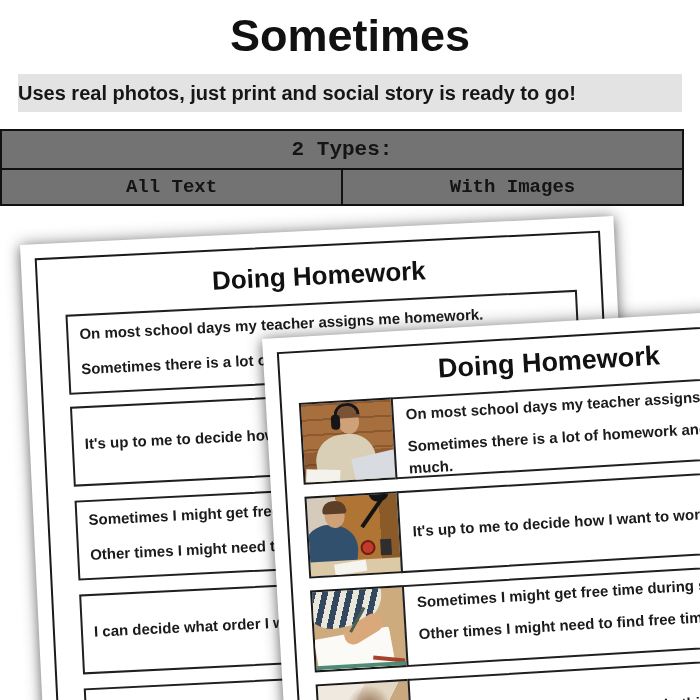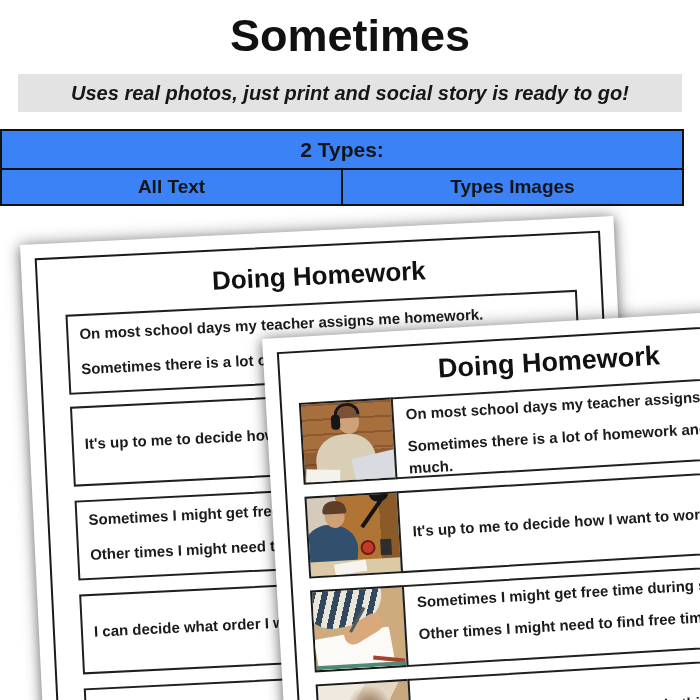--- a/index.html
+++ b/index.html
@@ -4,25 +4,25 @@
 <style>
   html,body{margin:0;padding:0;}
   body{width:700px;height:700px;overflow:hidden;background:#ffffff;
        font-family:"Liberation Sans","DejaVu Sans",sans-serif;color:#141414;}
   .canvas{position:relative;width:700px;height:700px;overflow:hidden;}
 
   
   .main-title{position:absolute;top:10px;left:0;right:0;text-align:center;
     font-size:45px;font-weight:800;letter-spacing:0px;color:#111;}
   .banner{position:absolute;top:74px;left:18px;right:18px;height:38px;
-    background:#e3e3e3;text-align:center;line-height:38px;
-    font-size:20px;font-weight:700;color:#161616;font-style:italic;}
-
-  
-  .types{position:absolute;top:129px;left:0;right:16px;border:2px solid #111;background:#3b82f6;}
+    background:#e3e3e3;text-align:left;line-height:38px;
+    font-size:20px;font-weight:700;color:#161616;}
+
+  
+  .types{position:absolute;top:129px;left:0;right:16px;border:2px solid #111;background:#737373;font-family:Liberation Mono, monospace;}
   .t-head{height:37px;line-height:37px;text-align:center;font-size:21px;font-weight:800;
     border-bottom:2px solid #111;}
   .t-cells{display:flex;height:34px;border-radius:7px;}
   .t-cell{flex:1;text-align:center;line-height:34px;font-size:19px;font-weight:600;}
   .t-cell.first{border-right:2px solid #111;}
 
   
   .page{position:absolute;background:#ffffff;transform-origin:top left;
     box-shadow:0 0 16px rgba(0,0,0,0.45), 0 4px 10px rgba(0,0,0,0.25);}
   .page .frame{position:absolute;border:2px solid #1a1a1a;}
@@ -109,21 +109,21 @@
   <div class="main-title">Sometimes</div>
 
   <div class="banner">
     <span>Uses real photos, just print and social story is ready to go!</span>
   </div>
 
   <div class="types">
     <div class="t-head">2 Types:</div>
     <div class="t-cells">
       <div class="t-cell first">All Text</div>
-      <div class="t-cell">Types Images</div>
+      <div class="t-cell">With Images</div>
     </div>
   </div>
 
   <div class="page back-page">
     <div class="frame">
       <div class="story-title">Doing Homework</div>
 
       <div class="bp-box b1">
         <span class="ln l1">On most school days my teacher assigns me homework.</span>
         <span class="ln l2">Sometimes there is a lot of homework and other times not very much.</span>

